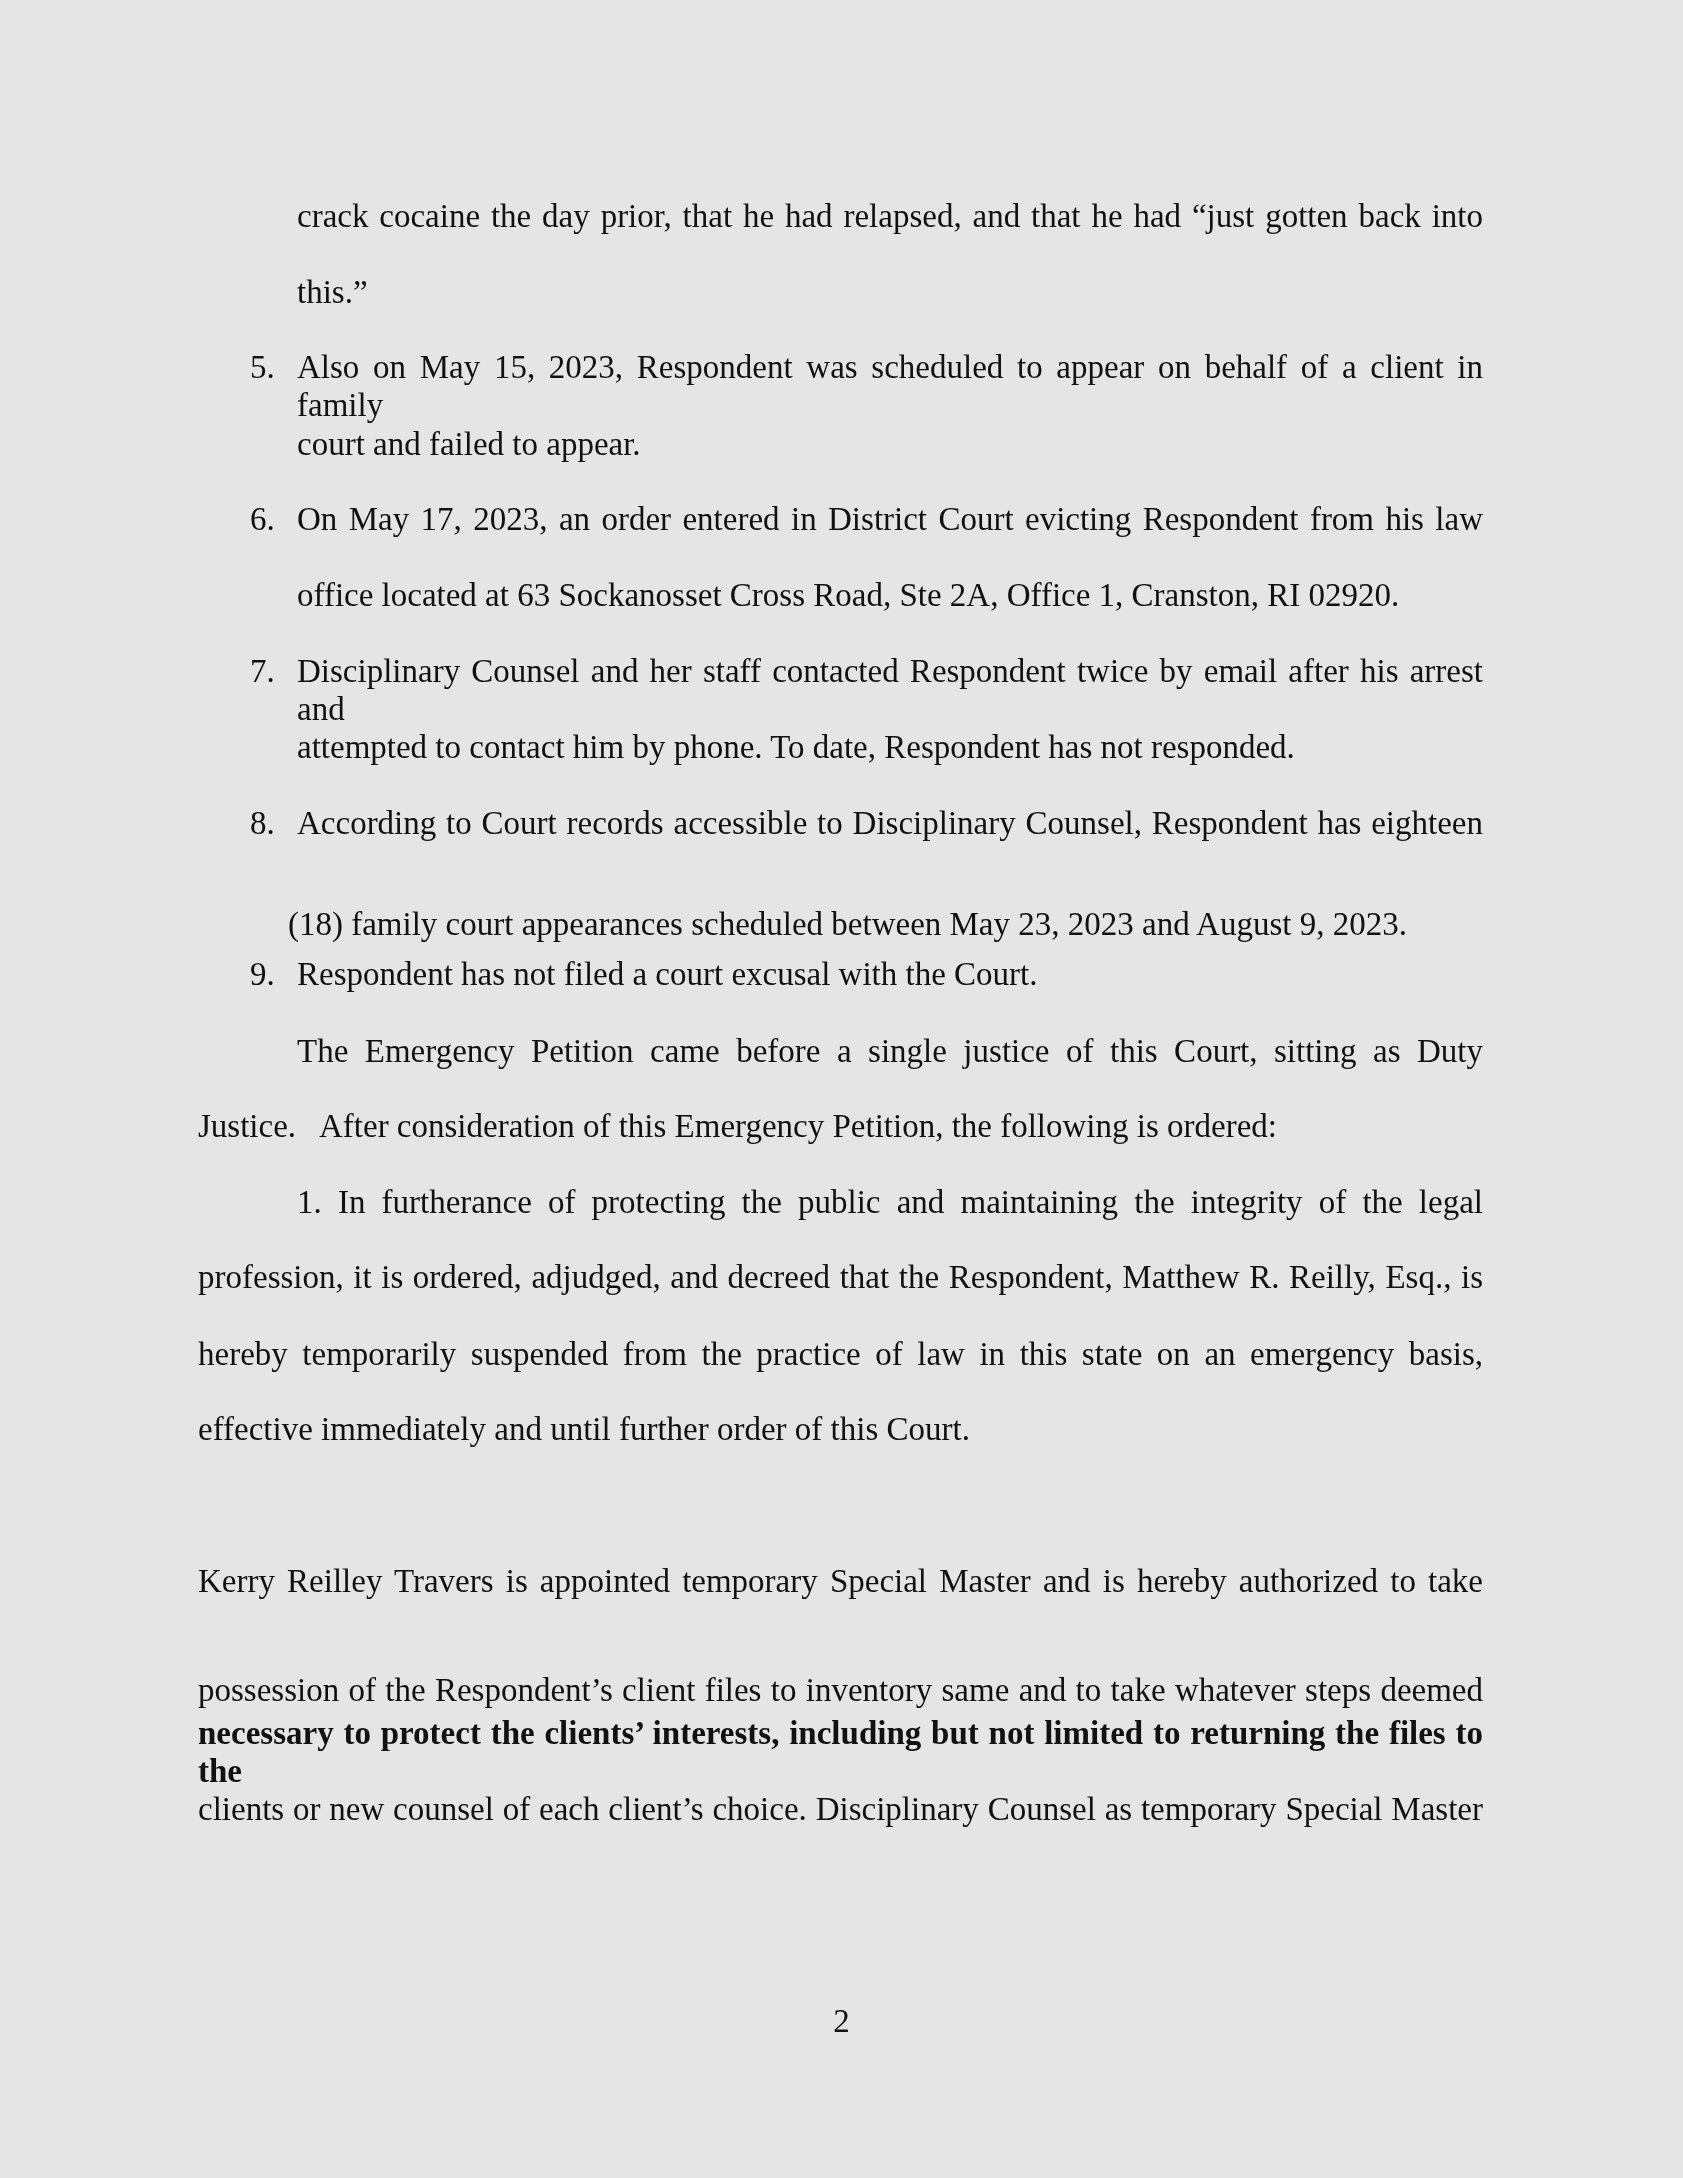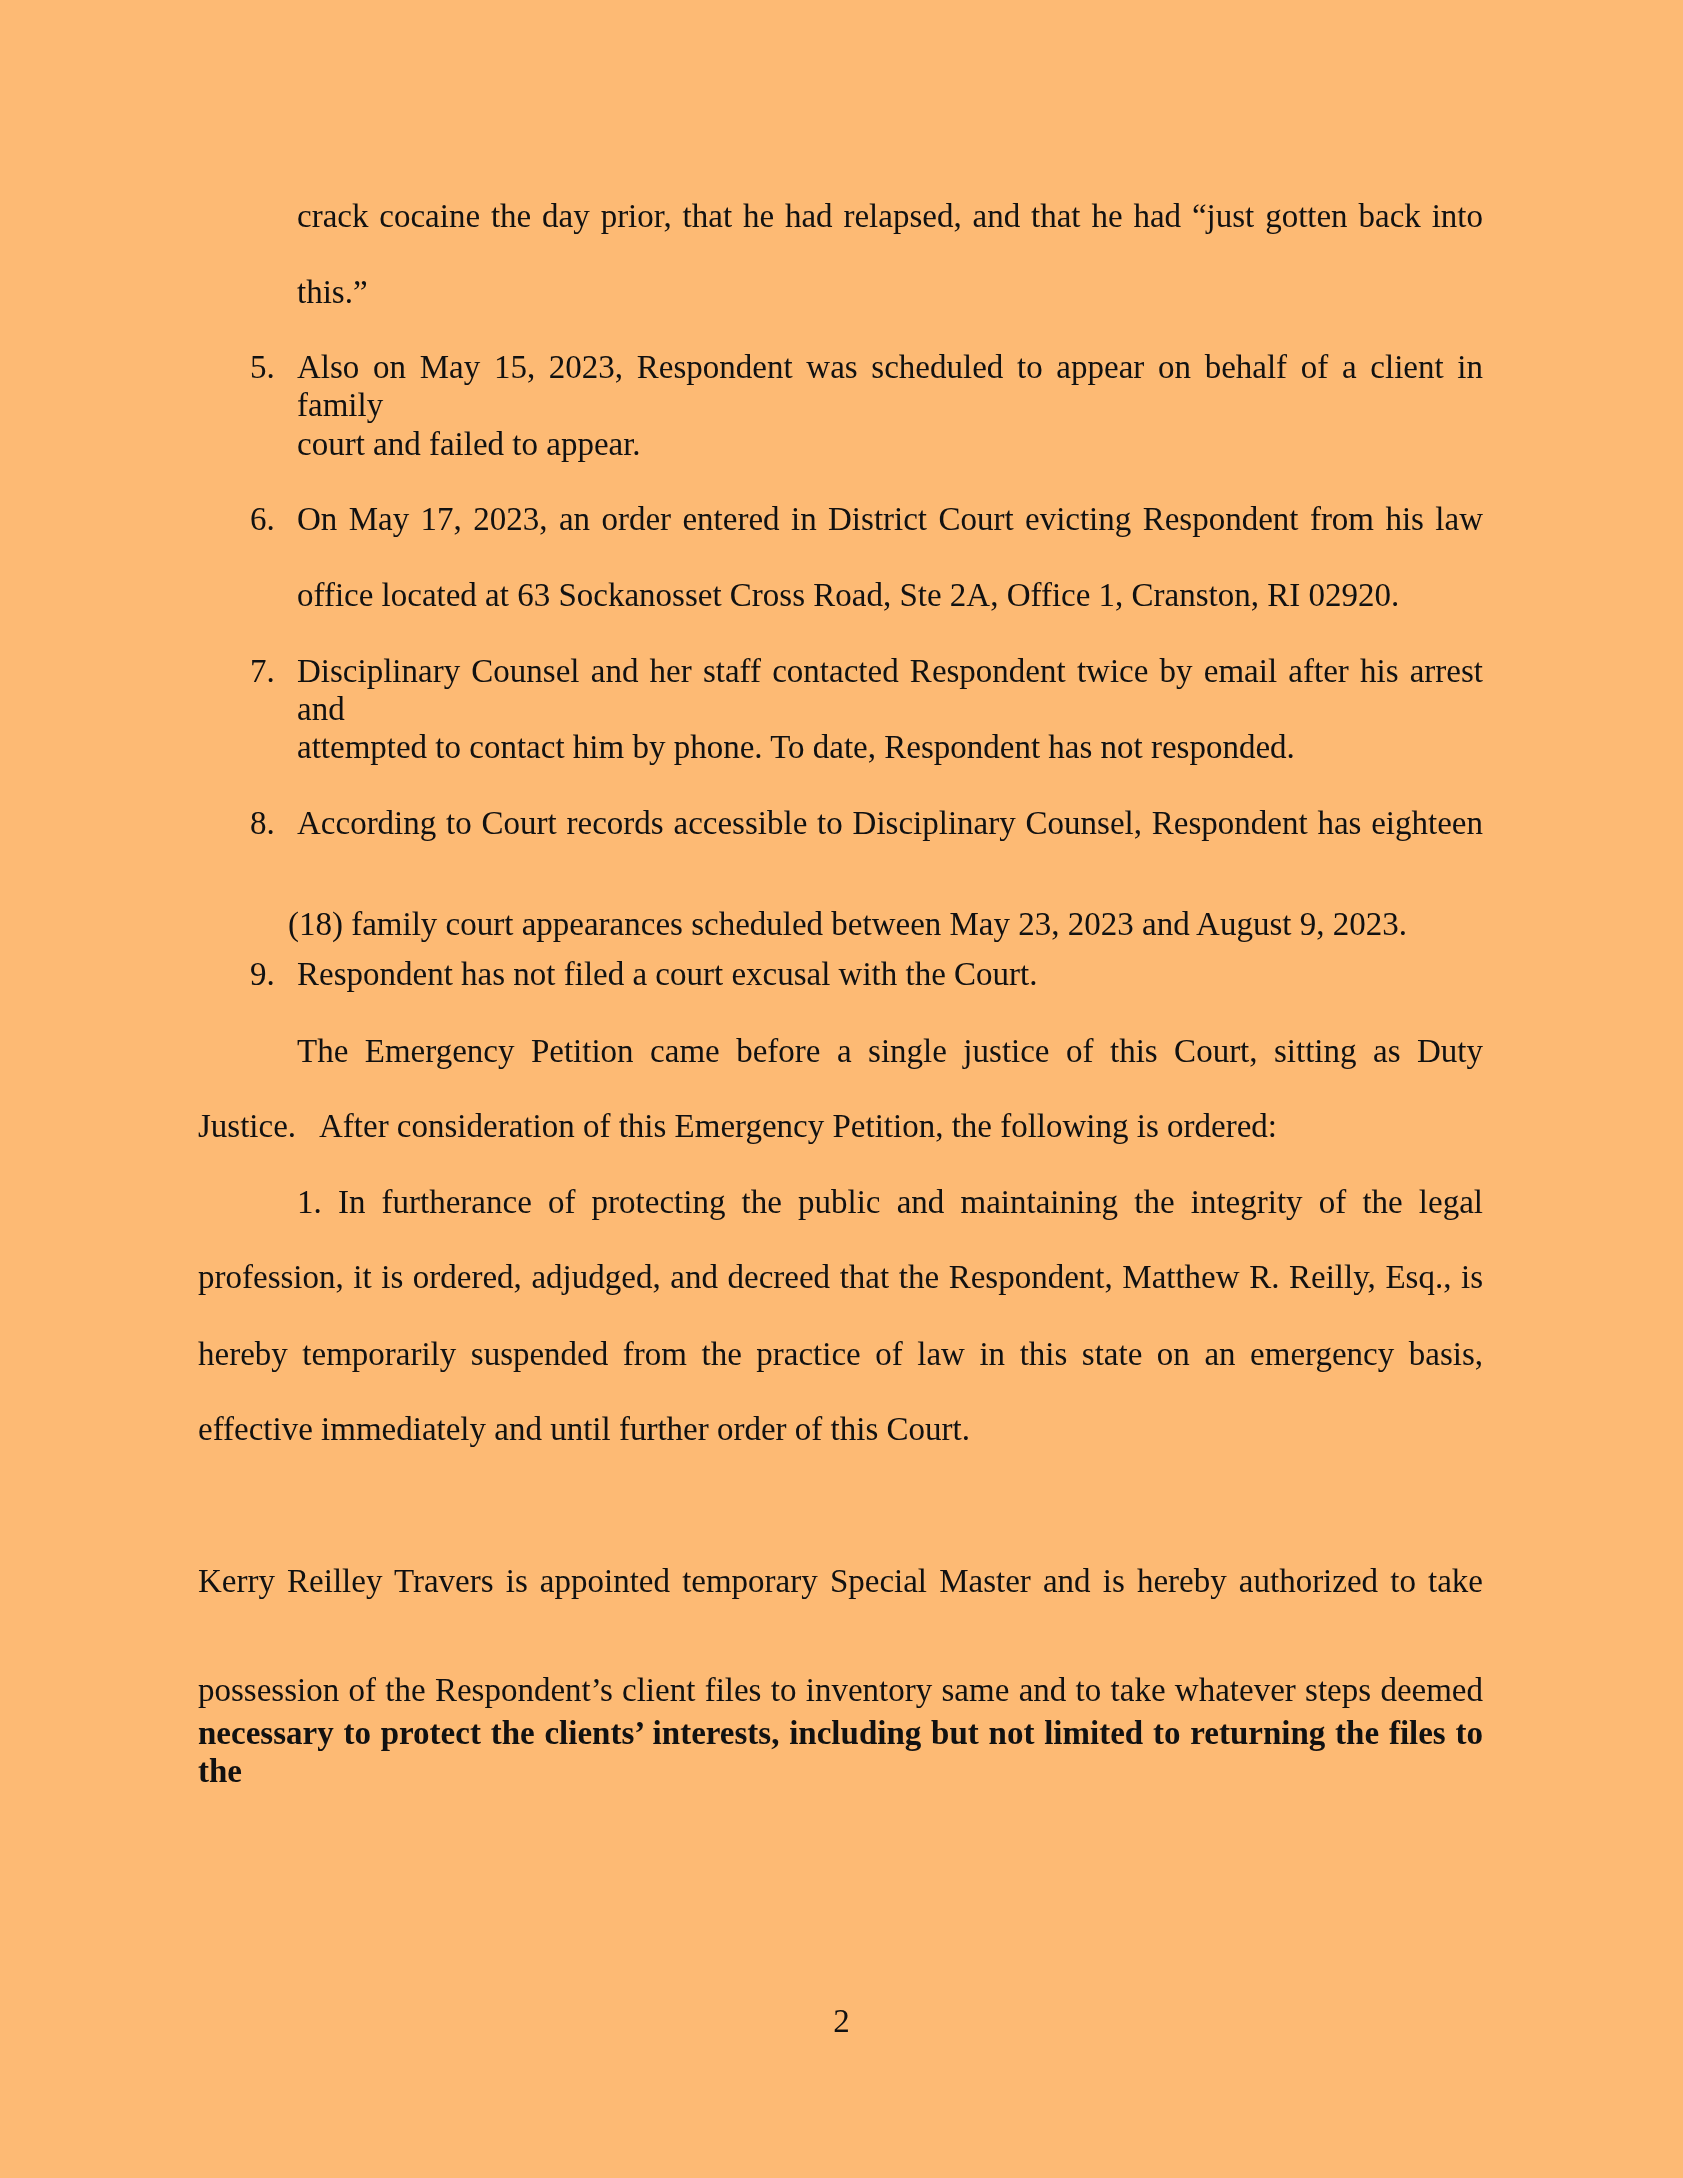--- a/index.html
+++ b/index.html
@@ -1,17 +1,17 @@
 <!DOCTYPE html>
 <html><head>
 <meta charset="utf-8">
 <style>
   html, body { margin:0; padding:0; background:#ffffff; }
   body { width:1683px; height:2178px; position:relative; overflow:hidden; }
-  .page { position:absolute; left:0; top:0; width:1683px; height:2178px; background:#fdba74; }
+  .page { position:absolute; left:0; top:0; width:1683px; height:2178px; background:#e5e5e5; }
   .line {
     position:absolute;
     font-family: "Liberation Serif", "DejaVu Serif", serif;
     font-size:33px;
     line-height:1.15;
     color:#111111;
     white-space:pre;
   }
   .line.j { white-space:normal; text-align:justify; text-align-last:justify; }
   .num {
@@ -60,16 +60,17 @@
   <div class="line" style="left:198px;top:1108px;">Justice.   After consideration of this Emergency Petition, the following is ordered:</div>
 
   <div class="line j" style="left:297px;width:1186px;top:1184px;">1. In furtherance of protecting the public and maintaining the integrity of the legal</div>
   <div class="line j" style="left:198px;width:1285px;top:1259px;">profession, it is ordered, adjudged, and decreed that the Respondent, Matthew R. Reilly, Esq., is</div>
   <div class="line j" style="left:198px;width:1285px;top:1336px;">hereby temporarily suspended from the practice of law in this state on an emergency basis,</div>
   <div class="line" style="left:198px;top:1411px;">effective immediately and until further order of this Court.</div>
 
   <div class="line j" style="left:198px;width:1285px;top:1563px;">Kerry Reilley Travers is appointed temporary Special Master and is hereby authorized to take</div>
   <div class="line j" style="left:198px;width:1285px;top:1632px;margin-top:40px;">possession of the Respondent’s client files to inventory same and to take whatever steps deemed</div>
   <div class="line j" style="left:198px;width:1285px;top:1715px;font-weight:bold;">necessary to protect the clients’ interests, including but not limited to returning the files to the</div>
+  <div class="line j" style="left:198px;width:1285px;top:1791px;">clients or new counsel of each client’s choice. Disciplinary Counsel as temporary Special Master</div>
 
   <div class="pagenum" style="top:2003px;">2</div>
 </div>
 
 
 </body></html>

